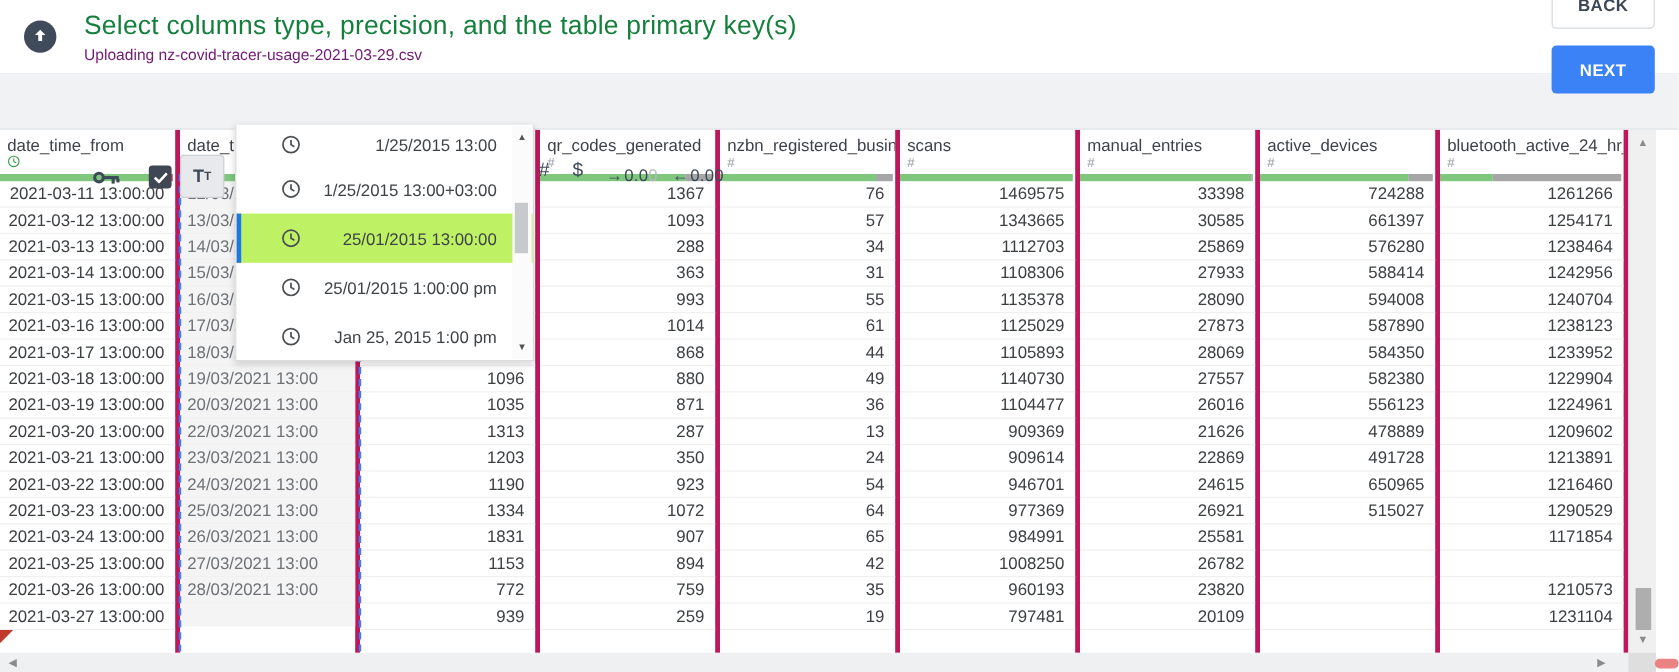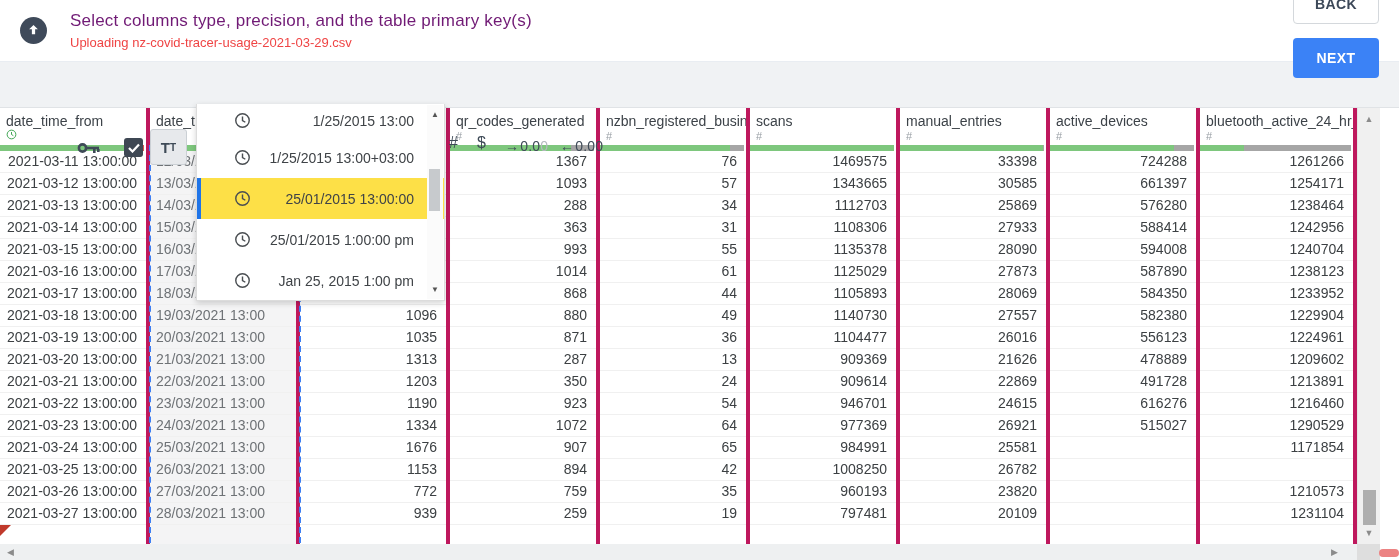--- a/index.html
+++ b/index.html
@@ -6,22 +6,22 @@
   html,body { width:1399px; height:560px; overflow:hidden; background:#fff;
     font-family:"Liberation Sans", sans-serif; }
   .screen { position:relative; width:1399px; height:560px; background:#fff; }
 
   
   .app-header { position:absolute; top:0; left:0; width:100%; height:62px; background:#fff;
     border-bottom:1px solid #e9edf2; display:flex; align-items:center; padding:0 20px; z-index:30; }
   .upload-badge { width:27px; height:27px; border-radius:50%; background:#3f4a5a;
     display:flex; align-items:center; justify-content:center; margin-right:23px; flex:0 0 auto; }
   .titles { display:flex; flex-direction:column; }
-  .page-title { font-size:17px; color:#701a75; letter-spacing:.2px; }
-  .page-subtitle { font-size:13px; color:#ef4444; margin-top:4px; }
+  .page-title { font-size:22px; color:#15803d; letter-spacing:.2px; }
+  .page-subtitle { font-size:13px; color:#701a75; margin-top:4px; }
   .actions { margin-left:auto; display:flex; gap:14px;flex-direction:column; }
   .btn { height:40px; border-radius:4px; font-size:14px; font-weight:bold; letter-spacing:.4px;
     padding:0 21px; cursor:pointer; font-family:inherit; }
   .btn-back { background:#fff; border:1px solid #d4d8dc; color:#3c4858; }
   .btn-next { background:#3b82f6; border:none; color:#fff; }
 
   
   .toolbar { position:absolute; top:62px; left:0; width:100%; height:46px; background:#f0f2f4;
     border-bottom:1px solid #e0e3e6; z-index:10; }
   .tb-key { position:absolute; left:77px; top:79px; }
@@ -78,21 +78,21 @@
   .h-red-thumb { position:absolute; left:1379px; top:549px; width:20px; height:8px;
     background:#ec8383; border-radius:4px; z-index:8; }
 
   
   .format-dropdown { position:absolute; left:196px; top:104px; width:249px; height:197px; background:#fff;
     border:1px solid #dcdcdc; border-top:none; box-shadow:0 2px 6px rgba(0,0,0,.18); z-index:25; overflow:hidden; }
   .fd-item { position:relative; height:41px; display:flex; align-items:center; cursor:pointer; }
   .fd-item:first-child { height:33px;justify-content:center; }
   .fd-item .fd-clock { position:absolute; left:37px; display:flex; }
   .fd-item .fd-label { margin-left:auto; padding-right:30px; font-size:14px; color:#3f4347; }
-  .fd-item.selected { background:#fde047;padding-left:39px; }
+  .fd-item.selected { background:#bef264;padding-left:39px; }
   .fd-item.selected::before { content:""; position:absolute; left:0; top:0; bottom:0; width:4px; background:#1f74e8; }
   .fd-scroll { position:absolute; right:1px; top:1px; bottom:1px; width:16px; background:#fbfbfb; }
   .fd-arrow { position:absolute; left:0; width:100%; text-align:center; font-size:8px; color:#555; }
   .fd-up { top:5px; } .fd-down { bottom:5px; }
   .fd-thumb { position:absolute; left:2px; width:11px; top:64px; height:42px; background:#c7cacd; }
 </style>
 </head>
 <body>
 
 <div class="screen">
@@ -184,21 +184,20 @@
         </div>
         <div class="cell left">12/03/2021 13:00</div>
         <div class="cell left">13/03/2021 13:00</div>
         <div class="cell left">14/03/2021 13:00</div>
         <div class="cell left">15/03/2021 13:00</div>
         <div class="cell left">16/03/2021 13:00</div>
         <div class="cell left">17/03/2021 13:00</div>
         <div class="cell left">18/03/2021 13:00</div>
         <div class="cell left">19/03/2021 13:00</div>
         <div class="cell left">20/03/2021 13:00</div>
-        <div class="cell left">21/03/2021 13:00</div>
         <div class="cell left">22/03/2021 13:00</div>
         <div class="cell left">23/03/2021 13:00</div>
         <div class="cell left">24/03/2021 13:00</div>
         <div class="cell left">25/03/2021 13:00</div>
         <div class="cell left">26/03/2021 13:00</div>
         <div class="cell left">27/03/2021 13:00</div>
         <div class="cell left">28/03/2021 13:00</div>
         <div class="cell empty"></div>
       </div>
       <div class="col" style="width: 150px;">
@@ -214,21 +213,21 @@
         <div class="cell right"></div>
         <div class="cell right"></div>
         <div class="cell right"></div>
         <div class="cell right"></div>
         <div class="cell right">1096</div>
         <div class="cell right">1035</div>
         <div class="cell right">1313</div>
         <div class="cell right">1203</div>
         <div class="cell right">1190</div>
         <div class="cell right">1334</div>
-        <div class="cell right">1676</div>
+        <div class="cell right">1831</div>
         <div class="cell right">1153</div>
         <div class="cell right">772</div>
         <div class="cell right">939</div>
         <div class="cell empty"></div>
       </div>
       <div class="col" style="width: 150px;">
         <div class="col-head">qr_codes_generated</div>
         <div class="col-type gray">#</div>
         <div class="col-bar">
           <span class="seg seg-green" style="width: 84%;"></span>
@@ -341,21 +340,21 @@
         <div class="cell right">661397</div>
         <div class="cell right">576280</div>
         <div class="cell right">588414</div>
         <div class="cell right">594008</div>
         <div class="cell right">587890</div>
         <div class="cell right">584350</div>
         <div class="cell right">582380</div>
         <div class="cell right">556123</div>
         <div class="cell right">478889</div>
         <div class="cell right">491728</div>
-        <div class="cell right">616276</div>
+        <div class="cell right">650965</div>
         <div class="cell right">515027</div>
         <div class="cell right"></div>
         <div class="cell right"></div>
         <div class="cell right"></div>
         <div class="cell right"></div>
         <div class="cell empty"></div>
       </div>
       <div class="col" style="width: 157px;">
         <div class="col-head">bluetooth_active_24_hr_</div>
         <div class="col-type gray">#</div>

